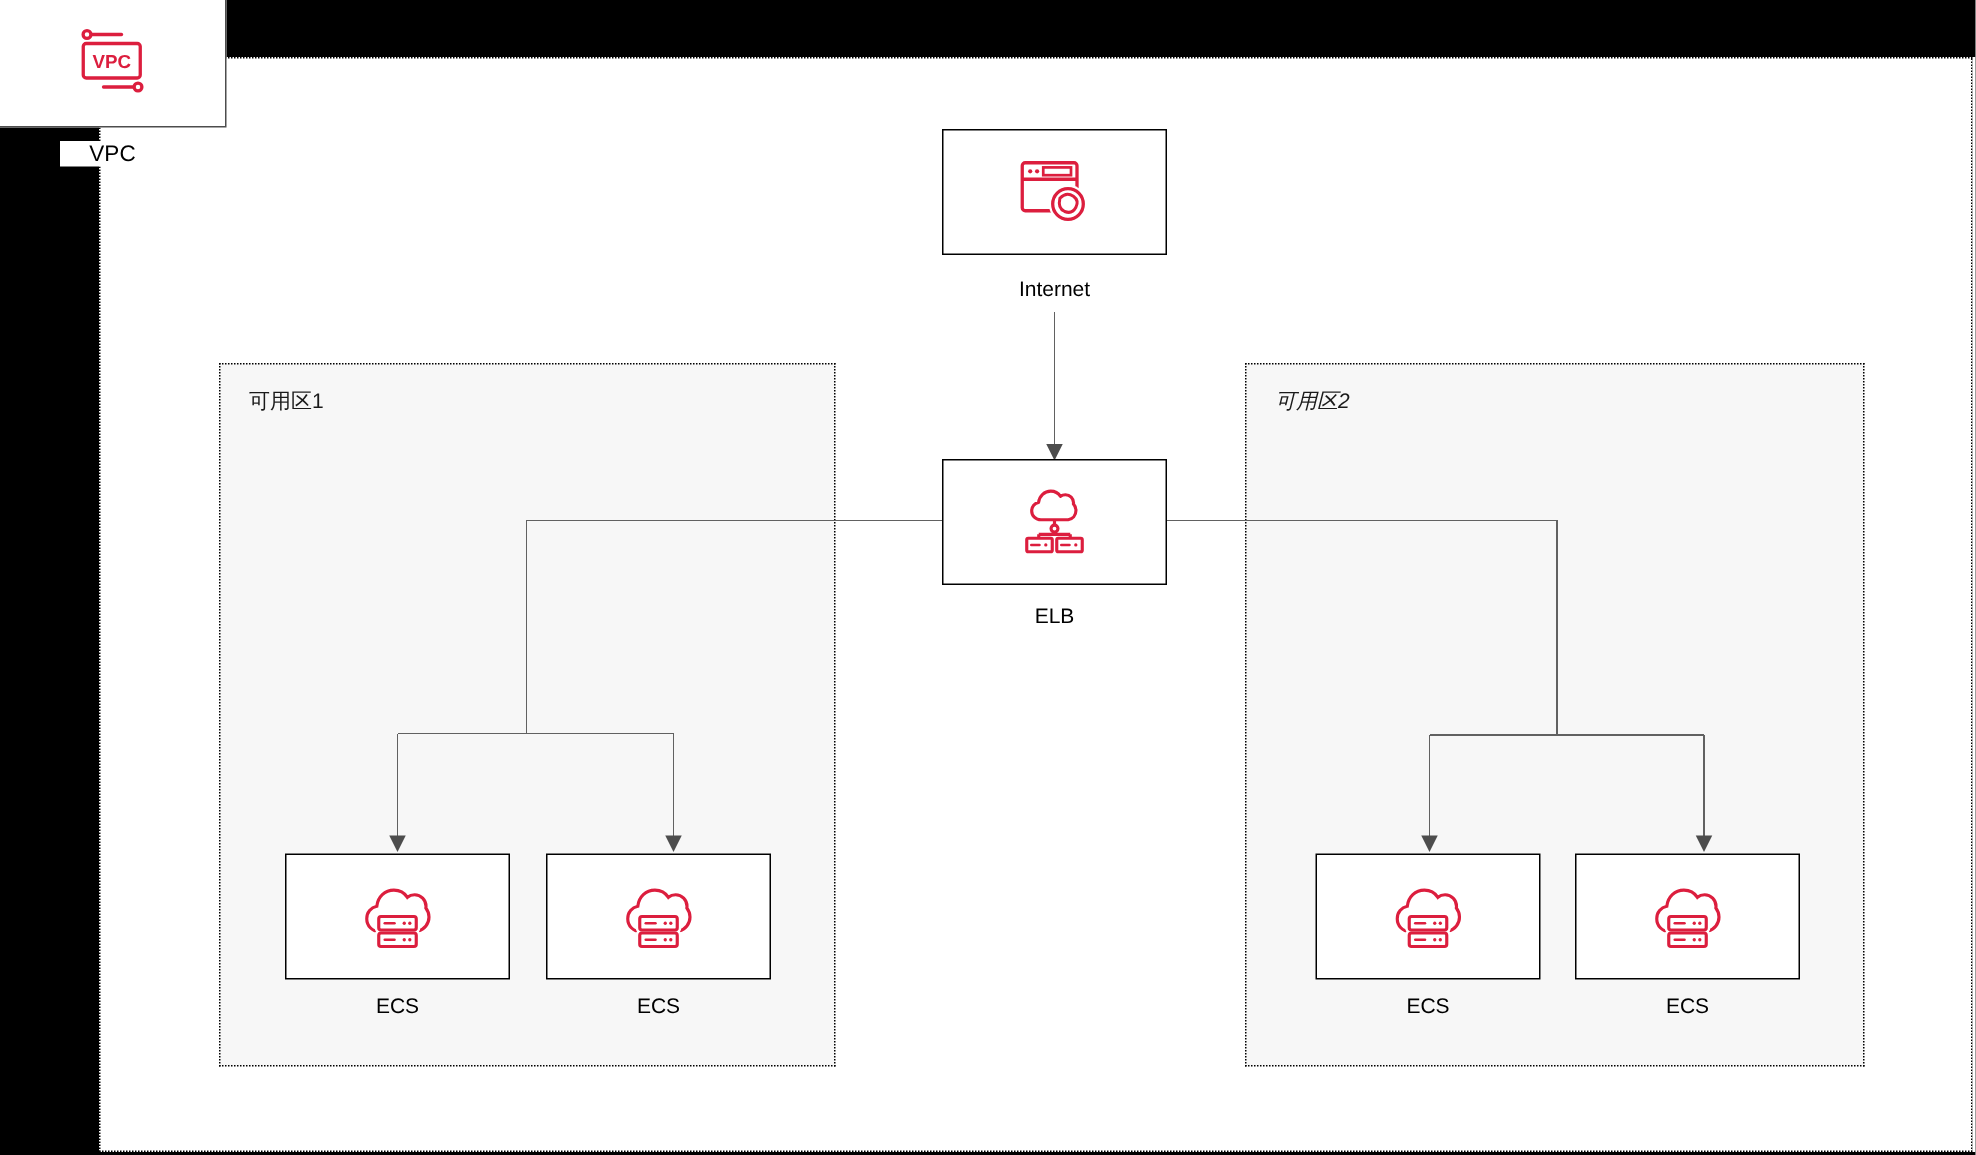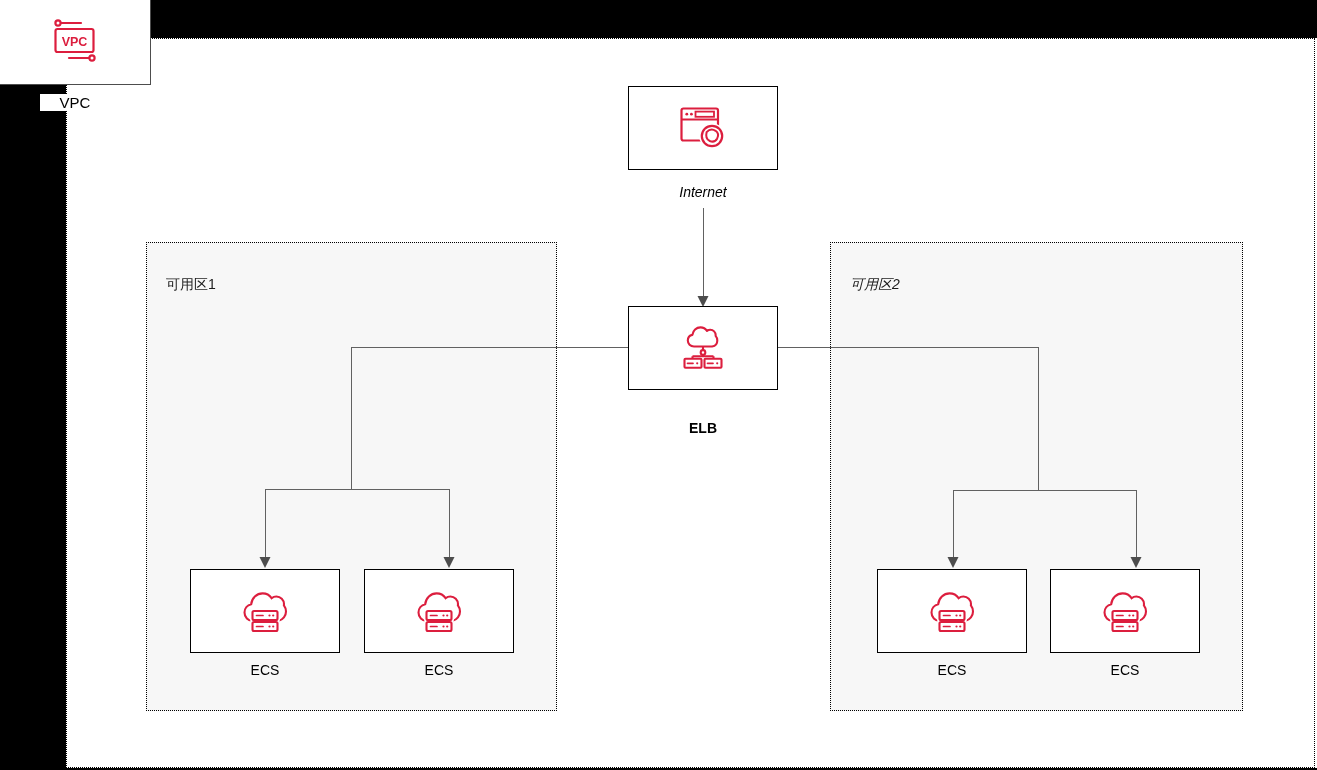--- a/index.html
+++ b/index.html
@@ -40,21 +40,21 @@
   
   .zone {
     top:242px; width:411px; height:469px;
     background:var(--zone-fill,#f7f7f7);
     border:1px dotted #000;
     z-index:2;
   }
   .zone-1 { left:146px; }
   .zone-2 { left:830px; width:413px;font-style:italic; }
   .zone-label {
-    position:absolute; left:19px; top:33px;
+    position:absolute; left:19px; top:16px;
     font-size:14px; color:#1a1a1a;
   }
 
   
   .connectors { left:0; top:0; z-index:3; pointer-events:none; color:var(--connector,#595959); }
 
   
   .node {
     width:150px; height:84px;
     background:#fff;
@@ -123,21 +123,21 @@
         <rect x="16.5" y="5.6" width="18.5" height="5.2" stroke-width="1.8"></rect>
       </g>
       <circle cx="7.8" cy="8.2" r="1.4" fill="currentColor"></circle>
       <circle cx="12.4" cy="8.2" r="1.4" fill="currentColor"></circle>
       <circle cx="33" cy="30" r="12.8" fill="#fff"></circle>
       <circle cx="33" cy="30" r="10.2" fill="#fff" stroke="currentColor" stroke-width="2.2"></circle>
       <path d="M 27.6,26.2 Q 31.8,21.6 36.6,24.8 Q 40.6,27.6 38.2,32.4 Q 35.6,37 30.8,35 Q 26,32.8 27.6,26.2 Z" fill="none" stroke="currentColor" stroke-width="2"></path>
     </svg>
   </span>
 </div>
-<div class="abs node-label" style="left:628px; top:184px;font-style:italic;">Internet</div>
+<div class="abs node-label" style="left:628px; top:184px;">Internet</div>
 
 <div class="abs node" style="left:628px; top:306px;">
   <span class="icon">
     <svg width="48" height="46" viewBox="0 0 48 46">
       <g stroke="currentColor" fill="none" stroke-width="2.1" stroke-linejoin="round">
         <path d="M 15,21.5 C 11.4,21.5 8.8,18.8 8.8,15.6 C 8.8,12.8 10.8,10.4 13.4,9.9 C 13.9,5.6 17.3,2.4 21.5,2.4 C 24.2,2.4 26.6,3.8 28,5.9 C 28.9,5.2 30.1,4.8 31.3,4.8 C 34.3,4.8 36.7,7.2 36.7,10.2 L 36.6,10.9 C 37.7,12.1 38.3,13.7 38.3,15.4 C 38.3,18.6 36.1,21 33.1,21.5 Z"></path>
         <line x1="24" y1="21.5" x2="24" y2="25"></line>
         <circle cx="24" cy="27.4" r="2.3" fill="#fff"></circle>
         <path d="M 24,29.8 L 24,31.2 M 13.5,31.2 L 34.5,31.2 M 13.5,31.2 L 13.5,33.6 M 34.5,31.2 L 34.5,33.6"></path>
         <rect x="5.5" y="33.8" width="17" height="9" rx="1" fill="#fff"></rect>
@@ -145,21 +145,21 @@
       </g>
       <g stroke="currentColor" stroke-width="1.7" stroke-linecap="round">
         <line x1="8.5" y1="38.3" x2="14" y2="38.3"></line>
         <line x1="28.5" y1="38.3" x2="34" y2="38.3"></line>
       </g>
       <circle cx="18.2" cy="38.3" r="1.1" fill="currentColor"></circle>
       <circle cx="38.2" cy="38.3" r="1.1" fill="currentColor"></circle>
     </svg>
   </span>
 </div>
-<div class="abs node-label" style="left:628px; top:420px;font-weight:bold;">ELB</div>
+<div class="abs node-label" style="left:628px; top:402px;">ELB</div>
 
 <div class="abs node" style="left:190px; top:569px;">
   <span class="icon">
     <svg width="46" height="46" viewBox="0 0 46 46">
       <path d="M 11,33 C 6,33 2.5,29.2 2.5,24.5 C 2.5,20.3 5.3,17 9.2,16.2 C 9.8,10 14.6,5.4 20.6,5.4 C 24.4,5.4 27.7,7.3 29.6,10.2 C 30.9,9.1 32.6,8.5 34.4,8.5 C 38.6,8.5 42,11.9 42,16.1 C 42,16.5 42,16.9 41.9,17.3 C 43.2,19 44,21.1 44,23.4 C 44,27.9 40.9,31.7 36.7,32.7" fill="none" stroke="currentColor" stroke-width="2.1"></path>
       <g>
         <rect x="10.5" y="23" width="25" height="9" rx="1.5" fill="#fff" stroke="#fff" stroke-width="5.5"></rect>
         <rect x="10.5" y="34" width="25" height="9" rx="1.5" fill="#fff" stroke="#fff" stroke-width="5.5"></rect>
         <rect x="10.5" y="23" width="25" height="9" rx="1.5" fill="#fff" stroke="currentColor" stroke-width="2.1"></rect>
         <rect x="10.5" y="34" width="25" height="9" rx="1.5" fill="#fff" stroke="currentColor" stroke-width="2.1"></rect>

